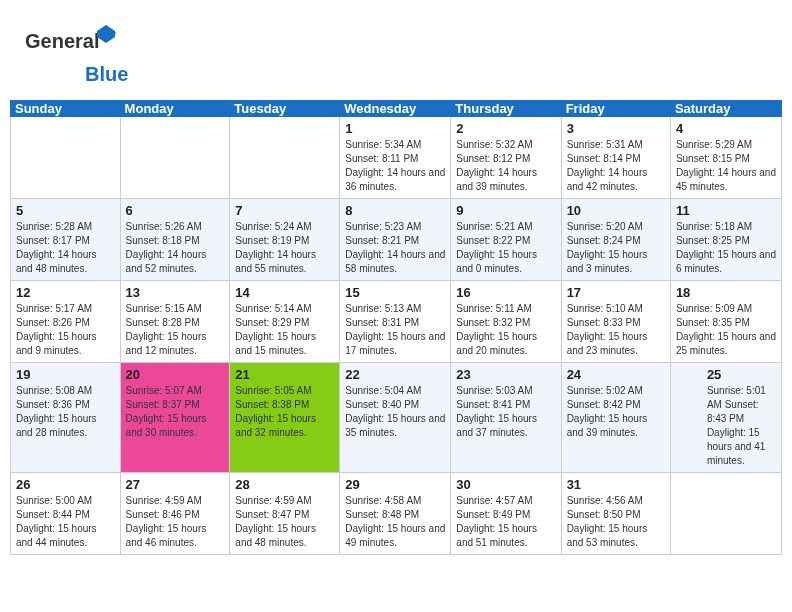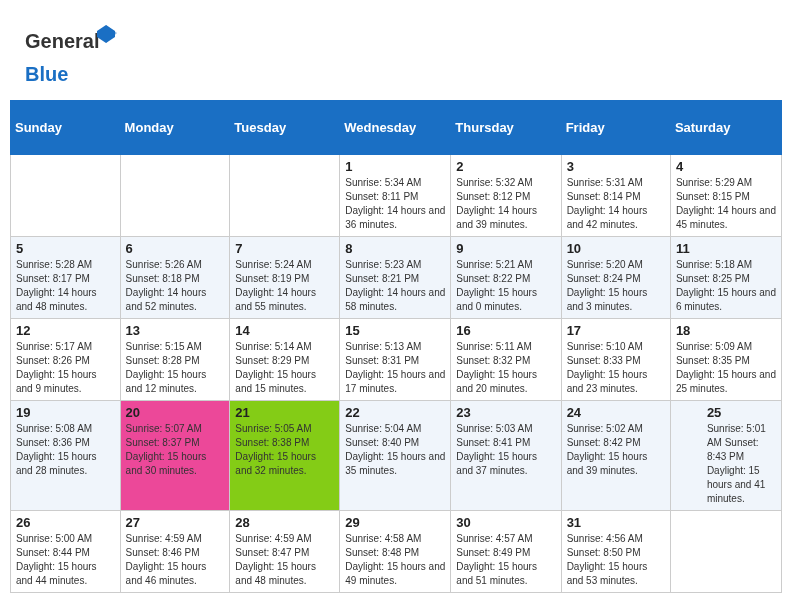--- a/index.html
+++ b/index.html
@@ -12,21 +12,21 @@
     }
     .header {
       display: flex;
       justify-content: space-between;
       align-items: flex-start;
       padding: 10px 15px 5px 15px;
     }
     .logo {
       display: flex;
       flex-direction: column;
-      align-items: flex-start;
+      align-items: flex-end;
     }
     .logo-text {
       display: flex;
       align-items: center;
       gap: 2px;
     }
     .title-block {
       text-align: right;
     }
     .month-title {
@@ -42,21 +42,21 @@
     .calendar {
       width: 100%;
       border-collapse: collapse;
       margin-top: 5px;
     }
     .calendar th {
       background-color: #1a6fc4;
       color: #fff;
       font-size: 13px;
       font-weight: bold;
-      padding: 19px 4px;
+      padding: 0 4px;
       text-align: left;
       border: 1px solid #1a6fc4;
     }
     .calendar td {
       border: 1px solid #ccc;
       vertical-align: top;
       padding: 4px 5px;
       width: 113px;
       min-height: 80px;
       background: #fff;

